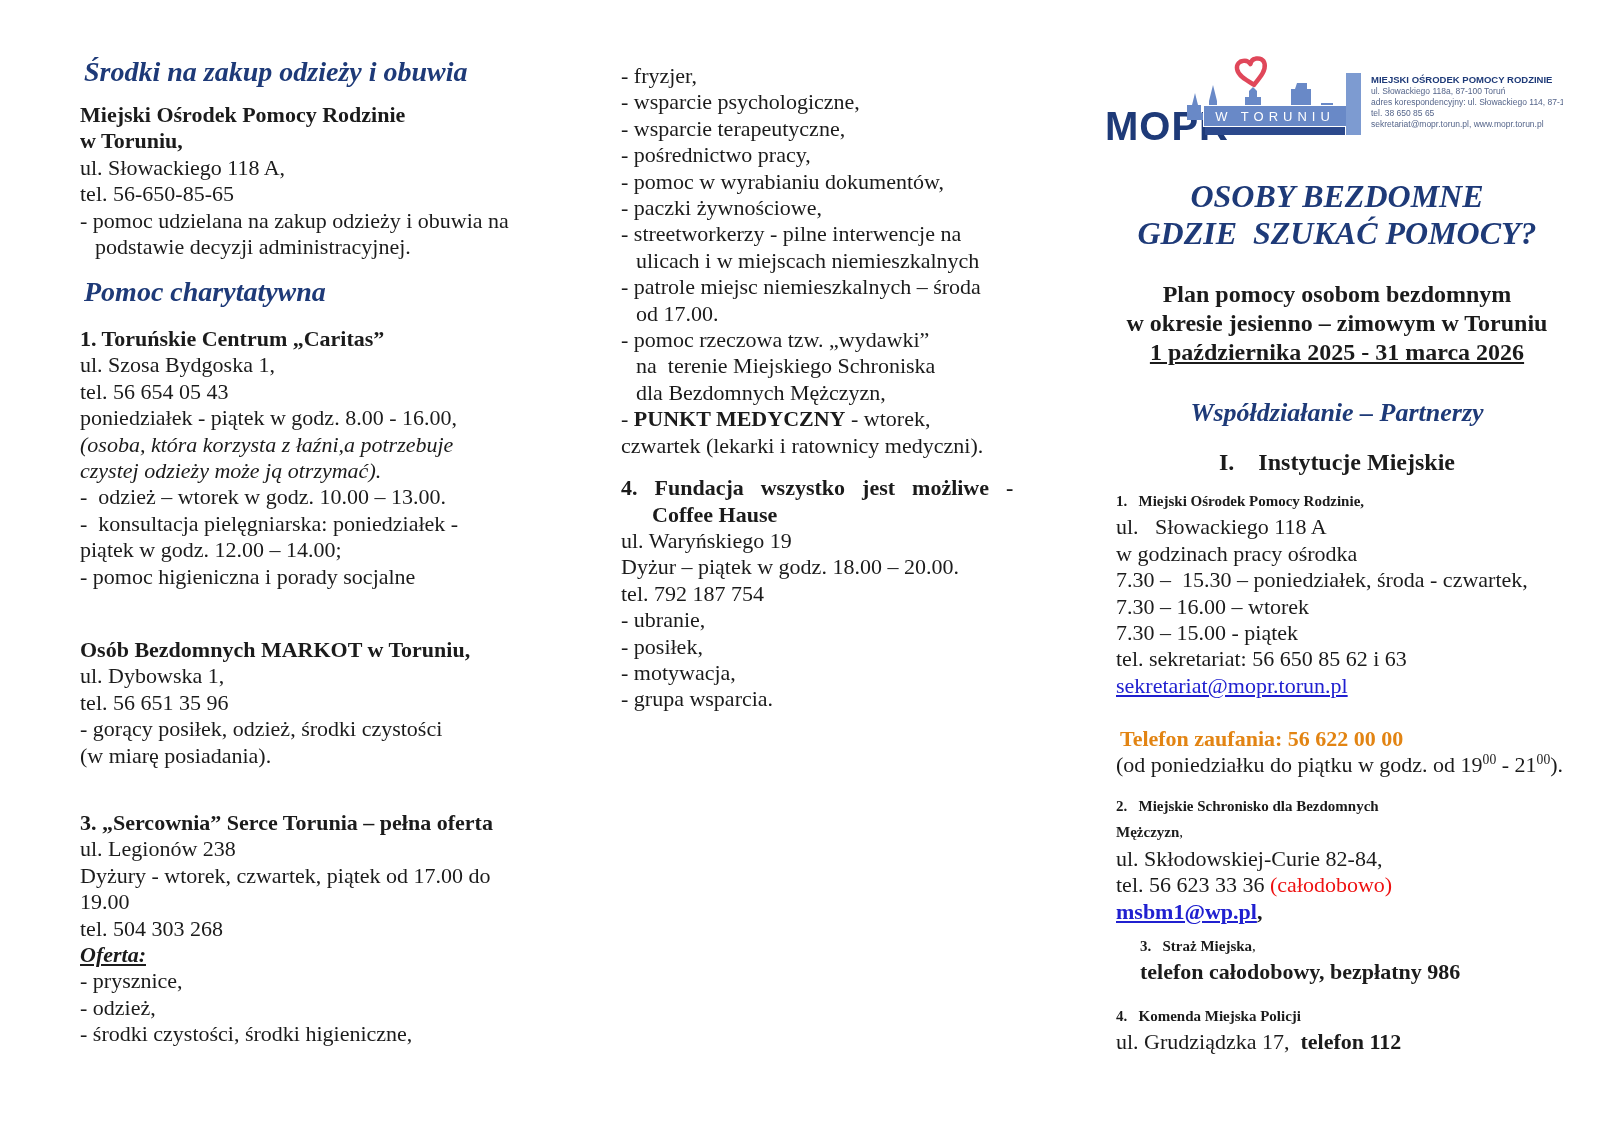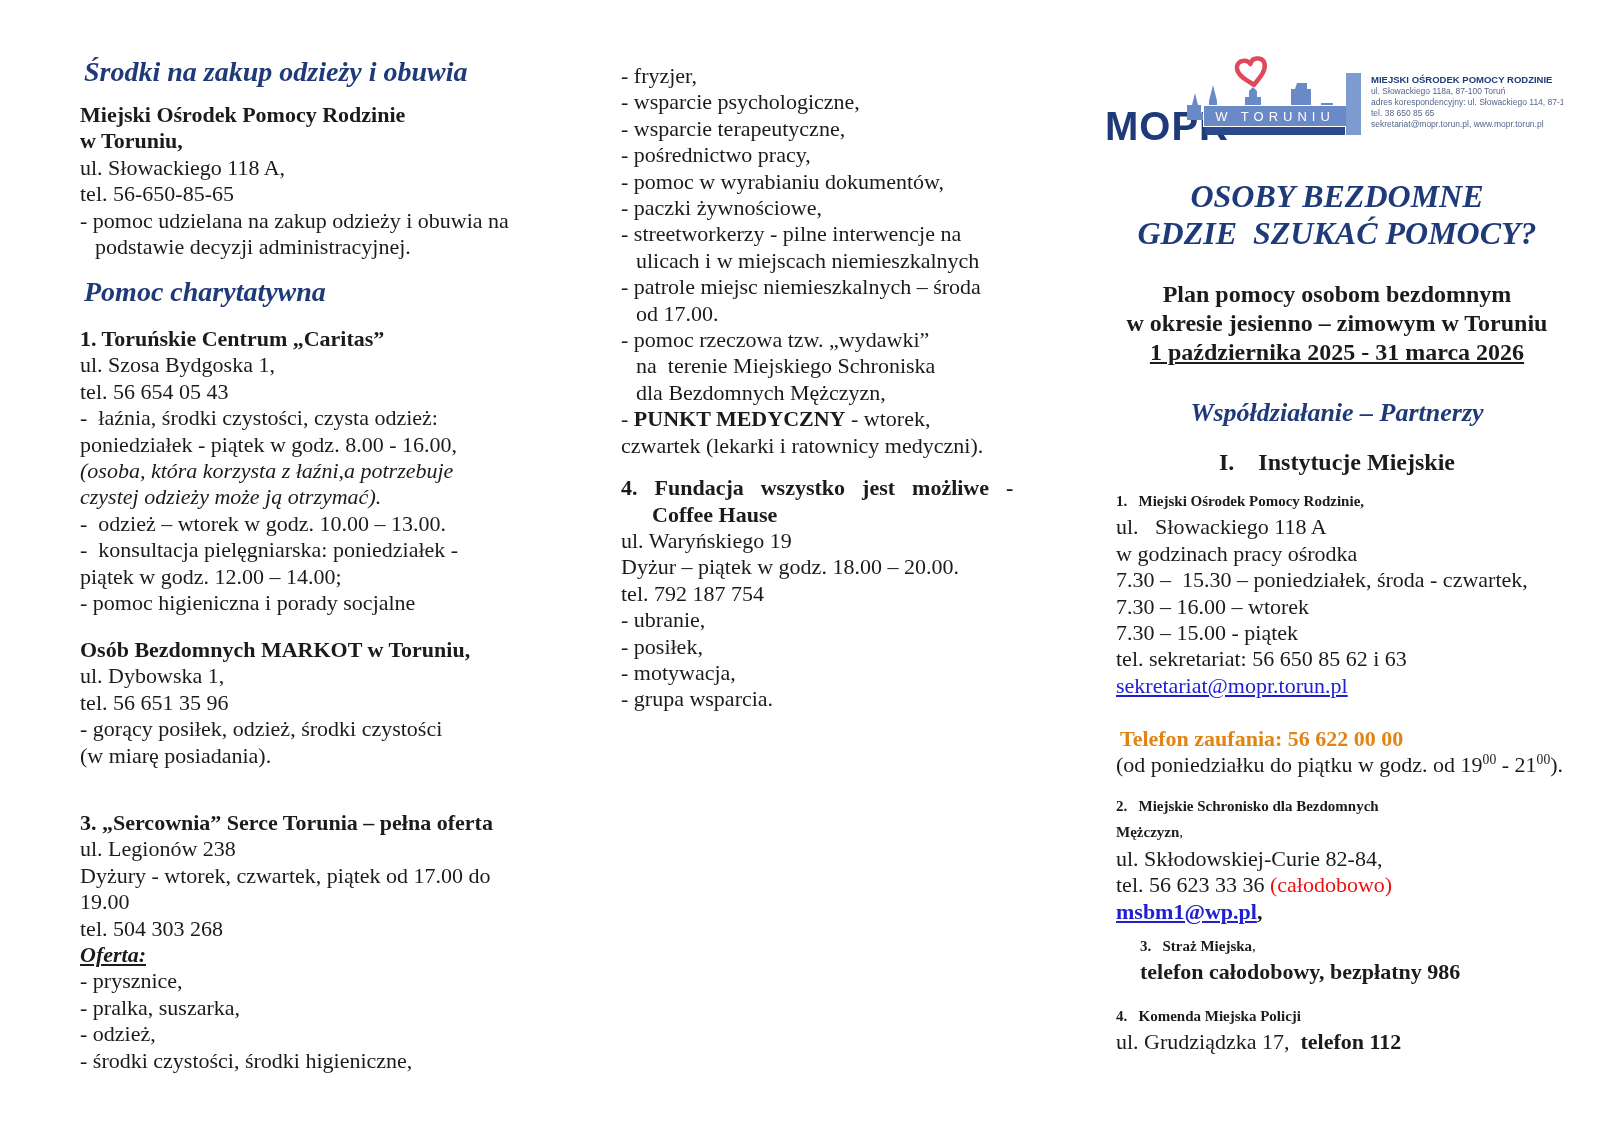--- a/index.html
+++ b/index.html
@@ -52,21 +52,20 @@
       <div class="ln">- pomoc udzielana na zakup odzieży i obuwia na</div>
       <div class="ln ind">podstawie decyzji administracyjnej.</div>
     </div>
 
     <div class="abs navy-h h28" style="left:4px;top:220px;">Pomoc charytatywna</div>
 
     <div class="abs" style="left:0;top:271px;">
       <div class="ln b">1. Toruńskie Centrum „Caritas”</div>
       <div class="ln">ul. Szosa Bydgoska 1,</div>
       <div class="ln">tel. 56 654 05 43</div>
-      <div class="ln">-  łaźnia, środki czystości, czysta odzież:</div>
       <div class="ln">poniedziałek - piątek w godz. 8.00 - 16.00,</div>
       <div class="ln i">(osoba, która korzysta z łaźni,a potrzebuje</div>
       <div class="ln i">czystej odzieży może ją otrzymać).</div>
       <div class="ln">-  odzież – wtorek w godz. 10.00 – 13.00.</div>
       <div class="ln">-  konsultacja pielęgniarska: poniedziałek -</div>
       <div class="ln">piątek w godz. 12.00 – 14.00;</div>
       <div class="ln">- pomoc higieniczna i porady socjalne</div>
     </div>
 
     <div class="abs" style="left:0;top:582px;">
@@ -78,21 +77,20 @@
     </div>
 
     <div class="abs" style="left:0;top:755px;">
       <div class="ln b">3. „Sercownia” Serce Torunia – pełna oferta</div>
       <div class="ln">ul. Legionów 238</div>
       <div class="ln">Dyżury - wtorek, czwartek, piątek od 17.00 do</div>
       <div class="ln">19.00</div>
       <div class="ln">tel. 504 303 268</div>
       <div class="ln b i u">Oferta:</div>
       <div class="ln">- prysznice,</div>
-      <div class="ln">- pralka, suszarka,</div>
       <div class="ln">- odzież,</div>
       <div class="ln">- środki czystości, środki higieniczne,</div>
     </div>
   </div>
 
   <div class="abs" style="left:621px;top:63px;width:410px;">
     <div class="ln">- fryzjer,</div>
     <div class="ln">- wsparcie psychologiczne,</div>
     <div class="ln">- wsparcie terapeutyczne,</div>
     <div class="ln">- pośrednictwo pracy,</div>

